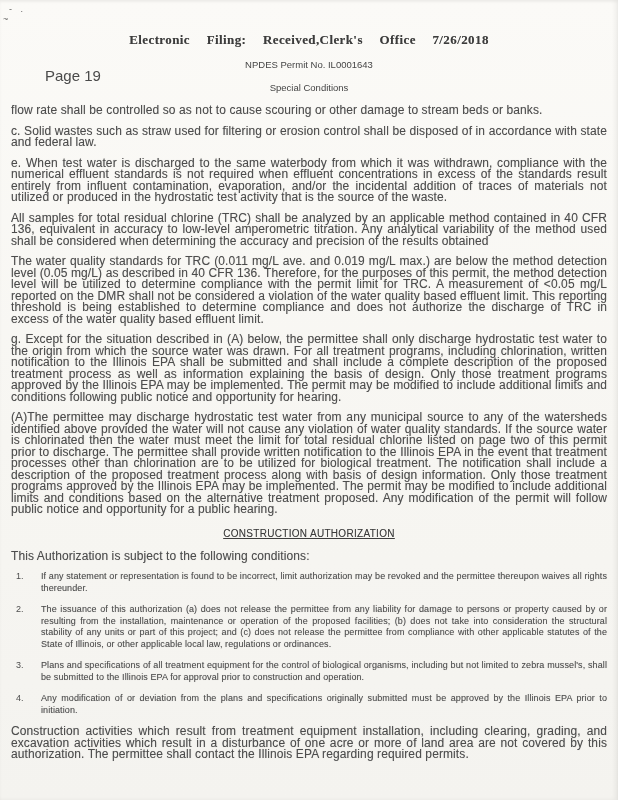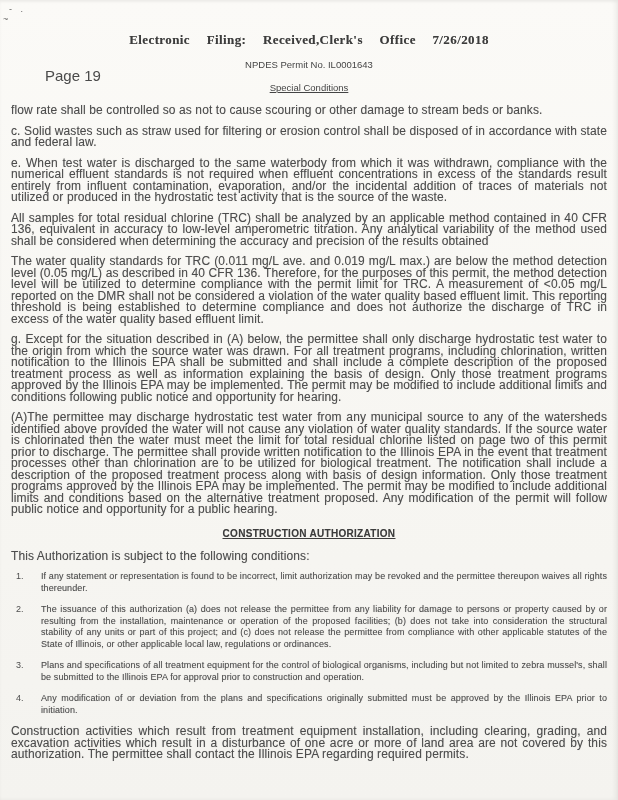--- a/index.html
+++ b/index.html
@@ -44,38 +44,37 @@
   }
   .permit-line {
     text-align:center;
     font-size:9.5px;
     padding-top:8px;
     color:#454545;
   }
   .section-title {
     text-align:center;
     font-size:9.5px;
-    text-decoration:underline;
     color:#444;
     margin-top:11px;
     margin-bottom:12px;
   }
   .para {
     font-size:12px;
     line-height:11.5px;
     text-align:justify;
     color:#4d4d4d;
     margin-bottom:9px;
     letter-spacing:0.1px;
     text-shadow:0 0 0.7px rgba(75,75,75,0.35);
   }
   .para.no-just { text-align:left; }
   .ca-title {
     text-align:center;
-    font-weight:700;
+    font-weight:400;
     font-size:10px;
     letter-spacing:0.3px;
     text-decoration:underline;
     color:#3d3d3d;
     margin:12px 0 12px 0;
     text-shadow:0 0 0.6px rgba(60,60,60,0.4);
   }
   .cond { display:flex; margin-bottom:10px; }
   .cond .num {
     flex:0 0 30px;

